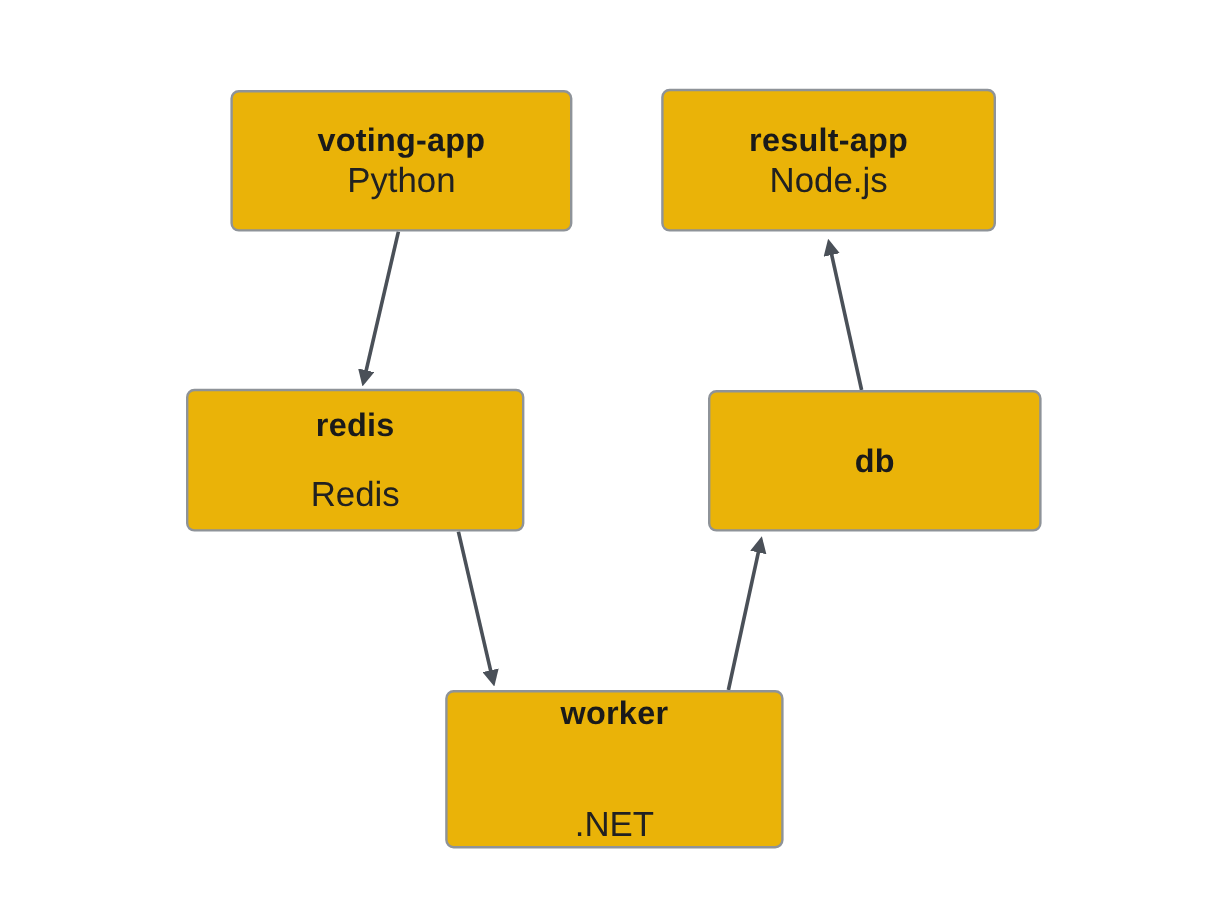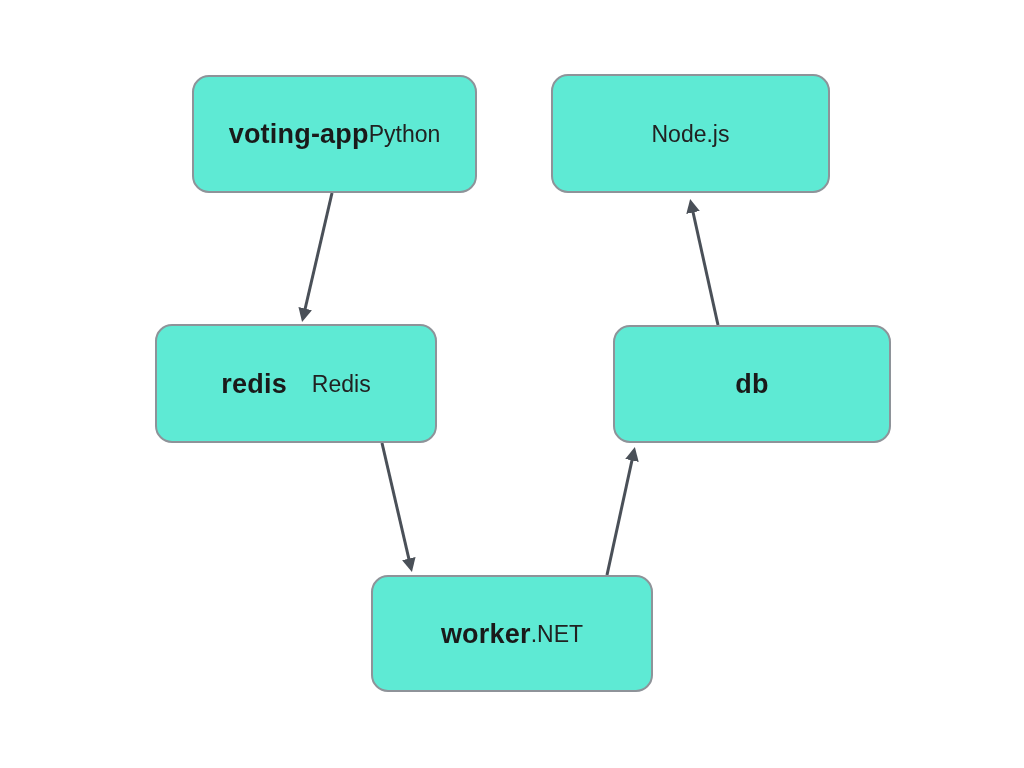--- a/index.html
+++ b/index.html
@@ -19,48 +19,48 @@
     position: absolute;
     left: 0;
     top: 0;
     width: 1024px;
     height: 768px;
     pointer-events: none;
   }
   .node {
     position: absolute;
     box-sizing: border-box;
-    background: #5eead4;
+    background: #eab308;
     border: 2px solid #8e9399;
-    border-radius: 17px;
+    border-radius: 7px;
     display: flex;
-    flex-direction: row;
+    flex-direction: column;
     align-items: center;
     justify-content: center;
     text-align: center;
     color: #1a1a1a;
   }
   .node-title {
     font-size: 27px;
     font-weight: 700;
     line-height: 34px;
     letter-spacing: 0.2px;
   }
   .node-subtitle {
-    font-size: 23px;
+    font-size: 29px;
     font-weight: 400;
     line-height: 34px;
     color: #212121;
   }
   
   .pos-voting-app { left: 192px; top: 75px;  width: 285px; height: 118px; }
   .pos-result-app { left: 551px; top: 74px;  width: 279px; height: 119px; }
   .pos-redis      { left: 155px; top: 324px; width: 282px; height: 119px; gap: 25px; }
-  .pos-db         { left: 590px; top: 325px; width: 278px; height: 118px; margin-left: 23px; }
-  .pos-worker     { left: 371px; top: 575px; width: 282px; height: 117px; }
+  .pos-db         { left: 590px; top: 325px; width: 278px; height: 118px; }
+  .pos-worker     { left: 371px; top: 575px; width: 282px; height: 132px; justify-content: space-between; }
 </style>
 </head>
 <body>
 
 <div class="canvas">
 
   <svg class="edges" width="1024" height="768" viewBox="0 0 1024 768" xmlns="http://www.w3.org/2000/svg">
     <defs>
       <marker id="arrowhead" viewBox="0 0 10 10" refX="7" refY="5" markerWidth="4.6" markerHeight="4.6" orient="auto-start-reverse">
         <path d="M 0 0 L 10 5 L 0 10 z" fill="#4a5058"></path>
@@ -71,20 +71,21 @@
     <line x1="607" y1="575" x2="634" y2="451" stroke="#4a5058" stroke-width="3" marker-end="url(#arrowhead)"></line>
     <line x1="718" y1="325" x2="691" y2="203" stroke="#4a5058" stroke-width="3" marker-end="url(#arrowhead)"></line>
   </svg>
 
   <div class="node pos-voting-app">
     <div class="node-title">voting-app</div>
     <div class="node-subtitle">Python</div>
   </div>
 
   <div class="node pos-result-app">
+    <div class="node-title">result-app</div>
     <div class="node-subtitle">Node.js</div>
   </div>
 
   <div class="node pos-redis">
     <div class="node-title">redis</div>
     <div class="node-subtitle">Redis</div>
   </div>
 
   <div class="node pos-db">
     <div class="node-title">db</div>

